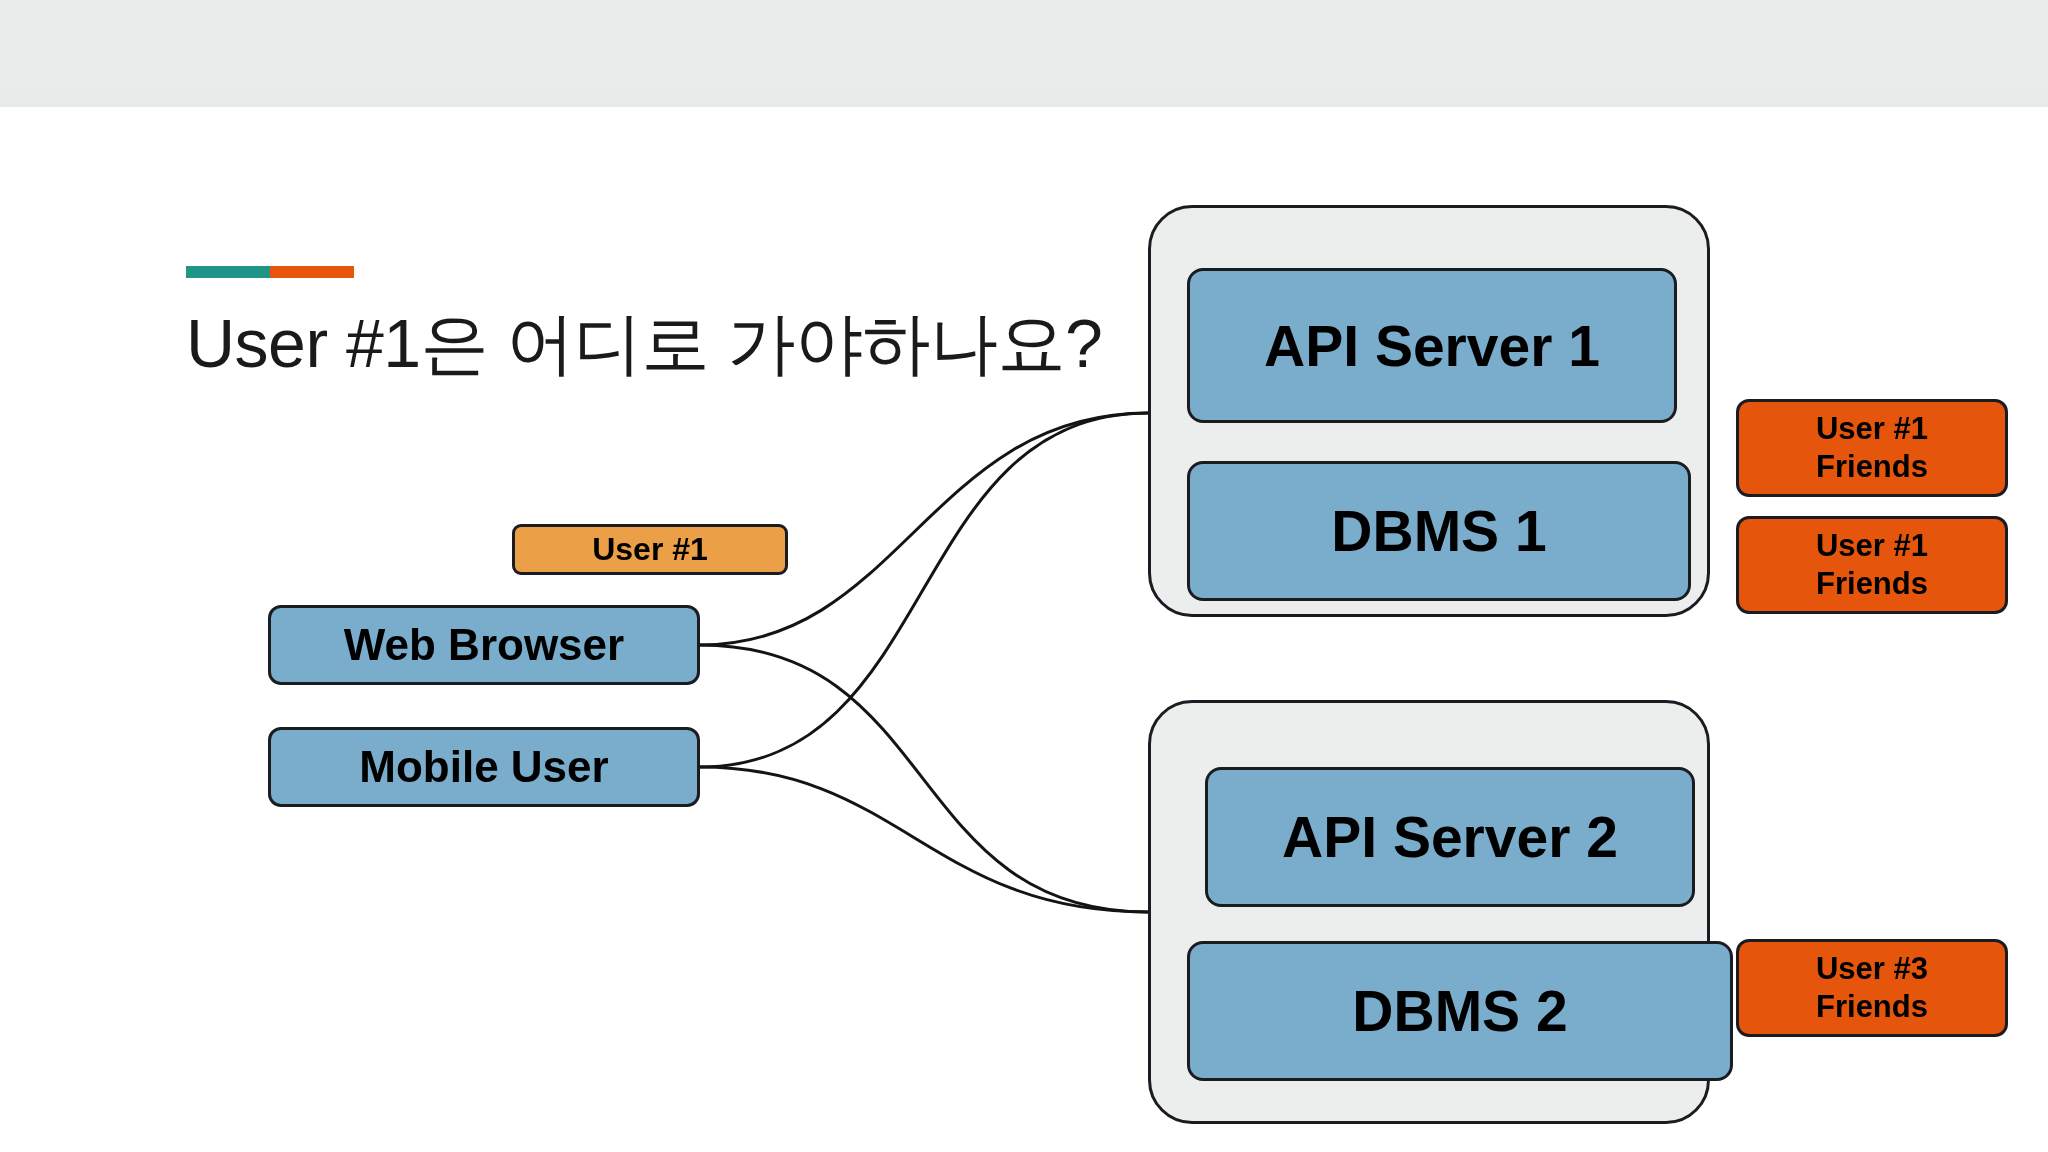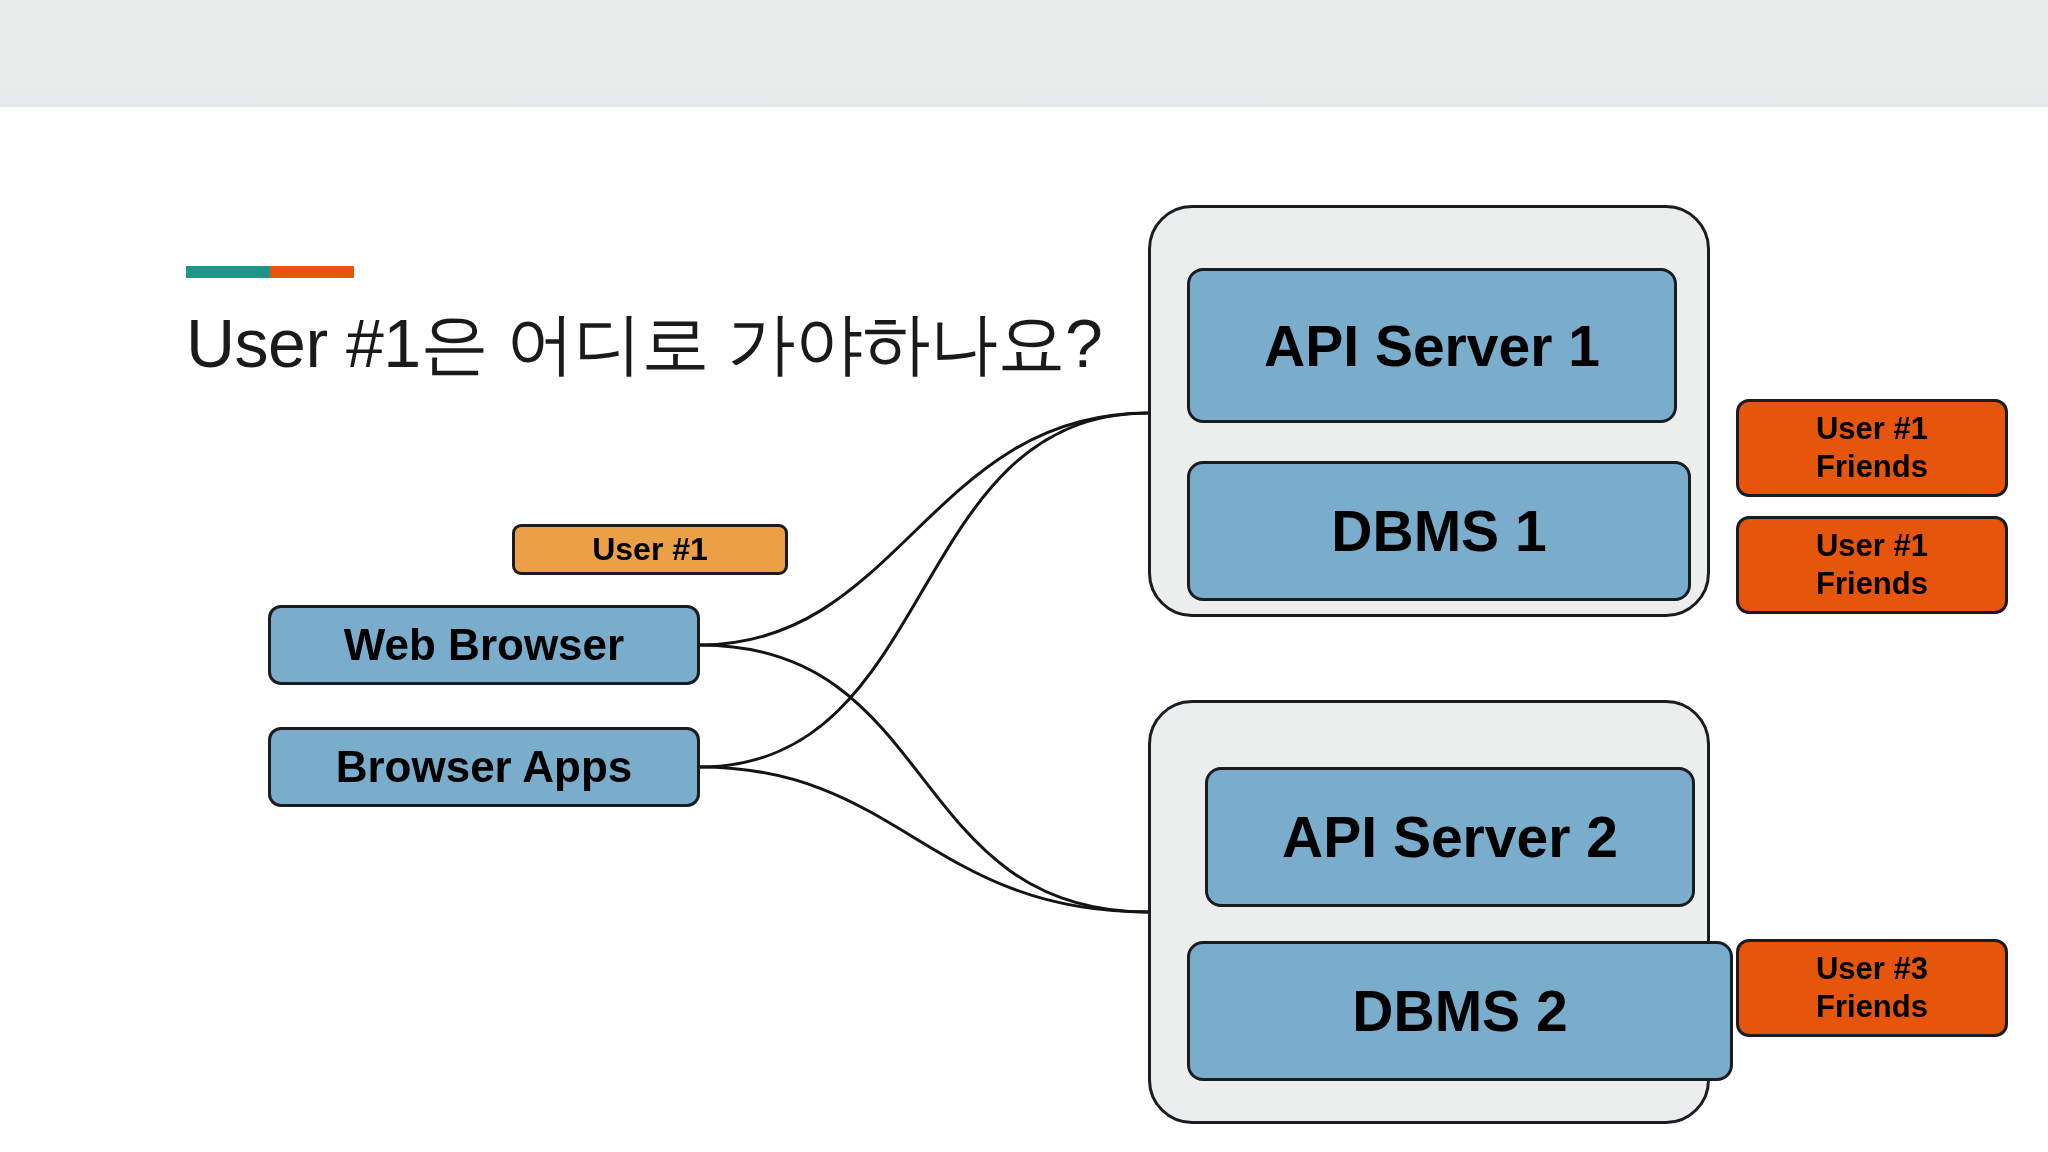--- a/index.html
+++ b/index.html
@@ -184,21 +184,21 @@
 
     <path d="M 700 645 C 940 645, 905 912, 1148 912" fill="none" stroke="#141414" stroke-width="3"></path>
 
     <path d="M 700 767 C 900 767, 930 912, 1148 912" fill="none" stroke="#141414" stroke-width="3"></path>
   </svg>
 
   <div class="node amber" id="node-user1-chip">User #1</div>
 
   <div class="node blue" id="node-web-browser">Web Browser</div>
 
-  <div class="node blue" id="node-mobile-apps">Browser Apps</div>
+  <div class="node blue" id="node-mobile-apps">Mobile User</div>
 
   <div class="server-group" id="group-1">
     <div class="node blue" id="node-api-server-1">API Server 1</div>
     <div class="node blue" id="node-dbms-1">DBMS 1</div>
   </div>
 
   <div class="server-group" id="group-2">
     <div class="node blue" id="node-api-server-2">API Server 2</div>
     <div class="node blue" id="node-dbms-2">DBMS 2</div>
   </div>

